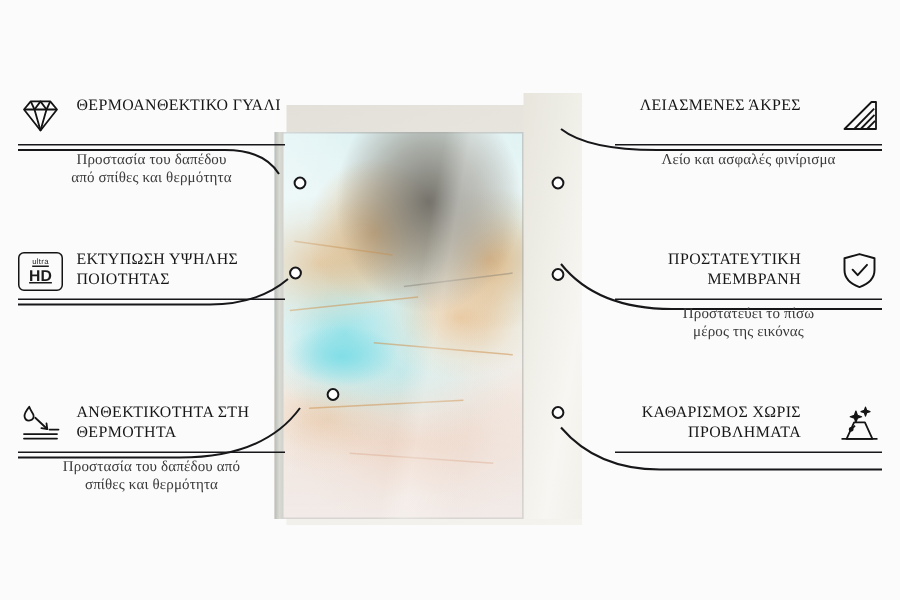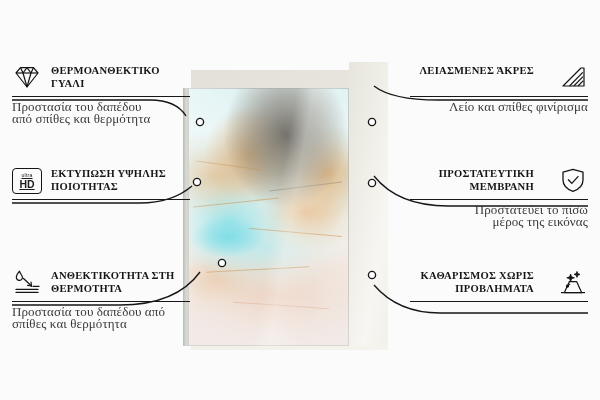--- a/index.html
+++ b/index.html
@@ -60,27 +60,28 @@
   }
 
   
   .feature{position:absolute;width:178px;}
   .feature.left{left:12px;text-align:left;}
   .feature.right{left:410px;width:178px;text-align:right;}
   .feat-head{display:flex;align-items:flex-start;gap:9px;}
   .feature.right .feat-head{flex-direction:row-reverse;gap:24px;}
   .feat-title{
     font-size:10.6px;line-height:13.4px;letter-spacing:.25px;
-    font-weight:700;text-transform:uppercase;color:#161616;
+    font-weight:400;text-transform:uppercase;color:#161616;
     padding-top:1px;
   }
   .feat-rule{height:0;border-top:1.25px solid #17171a;margin-top:5px;}
   .feat-desc{
-    font-size:13px;line-height:11.6px;color:#3a3a3a;margin-top:4px;
+    font-size:10px;line-height:11.6px;color:#3a3a3a;margin-top:4px;
     letter-spacing:.1px;
+    text-align:center;
   }
   .icon{width:30px;height:28px;flex:0 0 30px;display:block;}
   .icon svg{display:block;width:30px;height:28px;}
 
   
   .hd-badge{
     width:28px;height:24px;border:1.5px solid #141414;border-radius:4px;
     display:flex;flex-direction:column;align-items:center;justify-content:center;
     line-height:1;flex:0 0 28px;margin-top:2px;text-decoration:underline;
   }
@@ -188,21 +189,21 @@
             <path d="M5 23 L23 5 H26 V23 Z"></path>
             <path d="M11.5 23 L24.8 9.4"></path>
             <path d="M15.8 23 L25 13.6"></path>
             <path d="M20 23 L25.4 17.6"></path>
           </g>
         </svg>
       </span>
       <span class="feat-title">ΛΕΙΑΣΜΕΝΕΣ ΆΚΡΕΣ</span>
     </div>
     <div class="feat-rule"></div>
-    <div class="feat-desc">Λείο και σπίθες φινίρισμα</div>
+    <div class="feat-desc">Λείο και ασφαλές φινίρισμα</div>
   </div>
 
   <div class="feature right" style="top:166px">
     <div class="feat-head">
       <span class="icon">
         <svg viewBox="0 0 30 28">
           <g stroke="#141414" stroke-width="1.3" fill="none" stroke-linecap="round" stroke-linejoin="round">
             <path d="M15 3.4 L25 6.2 V14 C25 19.6 20.6 23.4 15 25.4 C9.4 23.4 5 19.6 5 14 V6.2 Z"></path>
             <path d="M10.4 13.8 L13.8 17.4 L20 10.6"></path>
           </g>

